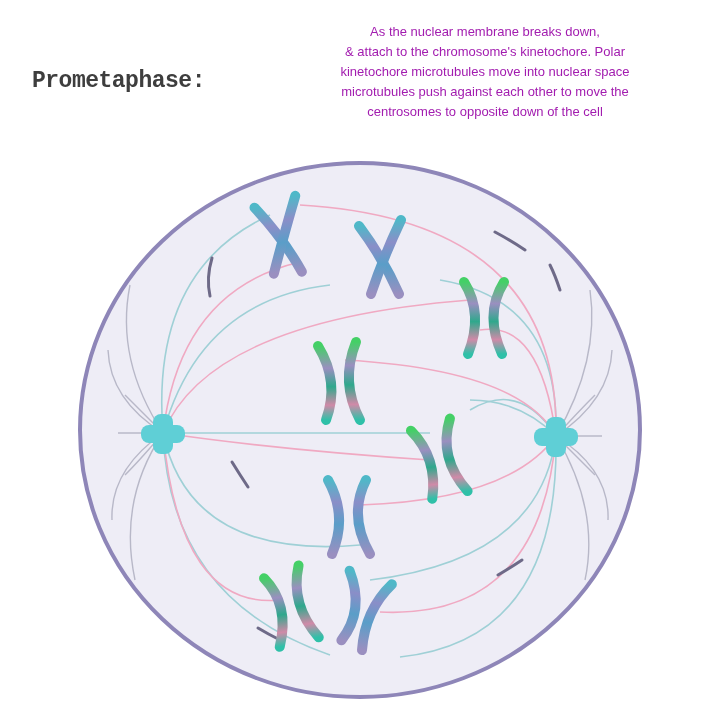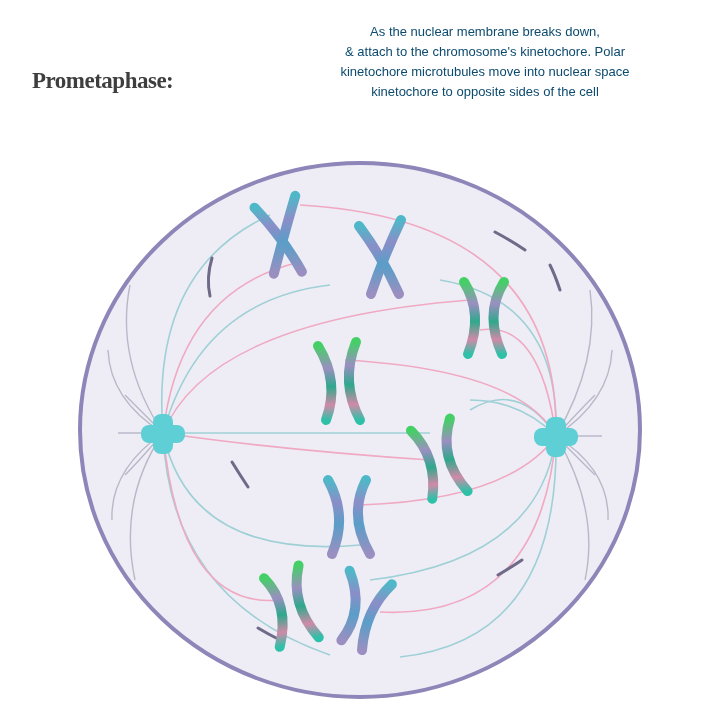--- a/index.html
+++ b/index.html
@@ -1,30 +1,31 @@
 <!DOCTYPE html>
 <html><head>
 <meta charset="utf-8">
 <style>
   html, body { margin:0; padding:0; background:#ffffff; }
   body { width:720px; height:720px; position:relative; overflow:hidden; font-family:"DejaVu Sans", sans-serif; }
-  .title { position:absolute; left:32px; top:68px; font-family:Liberation Serif, serif; font-weight:bold; font-size:23px; color:#3e3e3e; letter-spacing:-0.5px; }
-  .desc { position:absolute; left:250px; top:22px; width:470px; text-align:center; font-family:"Liberation Sans", sans-serif; font-size:13px; line-height:20px; color:#0c4a6e; }
+  .title { position:absolute; left:32px; top:68px; font-family:Liberation Mono, monospace; font-weight:bold; font-size:23px; color:#3e3e3e; letter-spacing:-0.5px; }
+  .desc { position:absolute; left:250px; top:22px; width:470px; text-align:center; font-family:"Liberation Sans", sans-serif; font-size:13px; line-height:20px; color:#a21caf; }
   .desc div { white-space:nowrap; }
   svg.diagram { position:absolute; left:0; top:0; }
 </style>
 </head>
 <body>
 
 <div class="title">Prometaphase:</div>
 <div class="desc">
   <div>As the nuclear membrane breaks down,</div>
   <div>&amp; attach to the chromosome's kinetochore. Polar</div>
   <div>kinetochore microtubules move into nuclear space</div>
-  <div>kinetochore to opposite sides of the cell</div>
+  <div>microtubules push against each other to move the</div>
+  <div>centrosomes to opposite down of the cell</div>
 </div>
 
 <svg class="diagram" width="720" height="720" viewBox="0 0 720 720">
   <defs>
     <linearGradient id="gBlue" x1="0" y1="0" x2="0" y2="1">
       <stop offset="0" stop-color="#4fb8c8"></stop>
       <stop offset="0.3" stop-color="#8a8ec8"></stop>
       <stop offset="0.6" stop-color="#5a9ec8"></stop>
       <stop offset="1" stop-color="#9a8fc0"></stop>
     </linearGradient>

